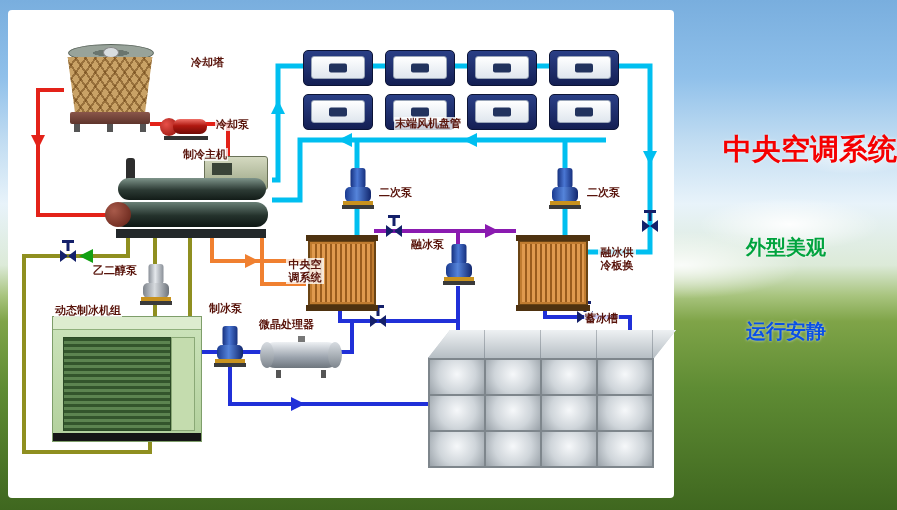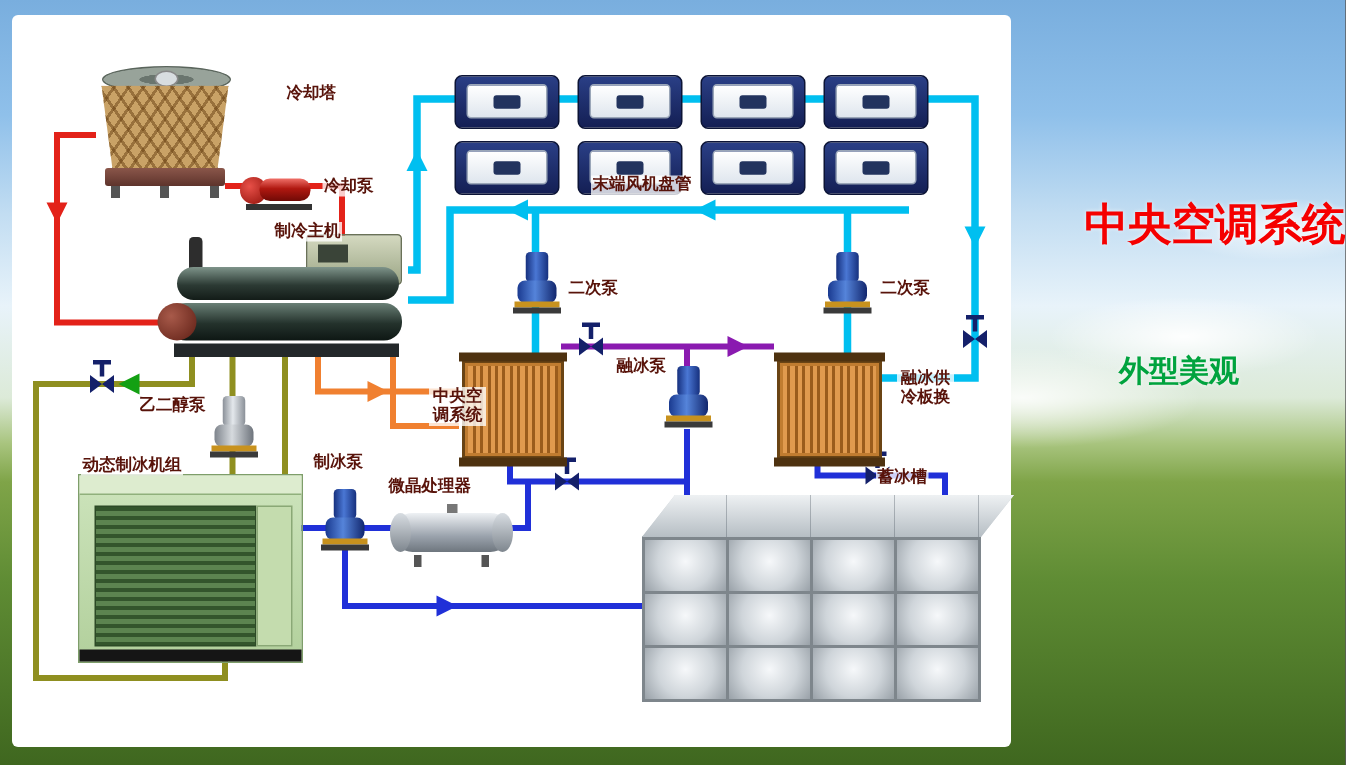--- a/index.html
+++ b/index.html
@@ -319,15 +319,16 @@
   <div class="lbl wrap" style="left:598px;top:246px">融冰供冷板换</div>
   <div class="lbl" style="left:92px;top:264px">乙二醇泵</div>
   <div class="lbl" style="left:208px;top:302px">制冰泵</div>
   <div class="lbl" style="left:54px;top:304px">动态制冰机组</div>
   <div class="lbl" style="left:258px;top:318px">微晶处理器</div>
   <div class="lbl" style="left:584px;top:312px">蓄冰槽</div>
 
   <div class="sidepanel">
     <div class="sp-title">中央空调系统</div>
     <div class="feat f-green" style="top:234px">外型美观</div>
+    <div class="feat f-blue" style="top:318px">运行安静</div>
   </div>
 
 </div>
 
 </body></html>

